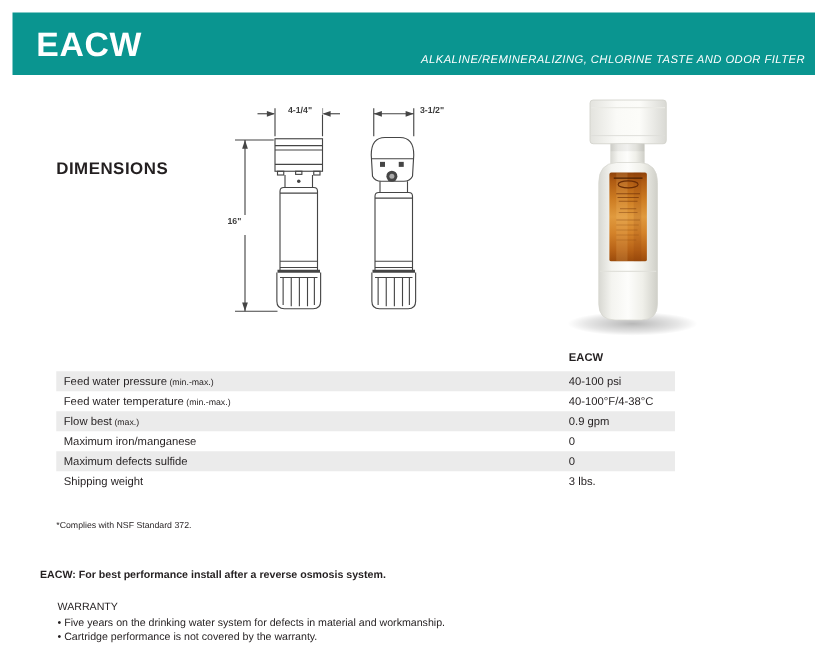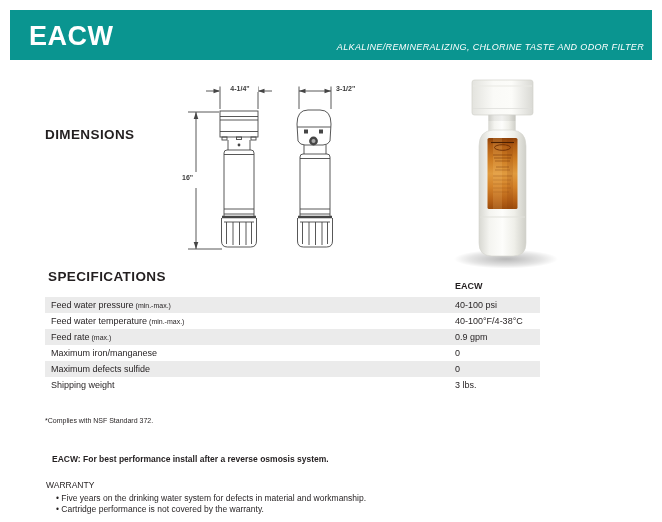--- a/index.html
+++ b/index.html
@@ -28,23 +28,23 @@
   .col-header{position:absolute;left:455px;top:281px;font-size:9px;font-weight:bold;}
   .spec-table{position:absolute;left:45px;top:297px;width:495px;}
   .spec-row{position:relative;height:16px;line-height:16px;}
   .spec-row.shaded{background:#EBEBEB;}
   .spec-label{padding-left:6px;font-size:9px;white-space:nowrap;}
   .spec-note{font-size:7px;margin-left:2px;}
   .spec-value{position:absolute;left:410px;top:0;font-size:9px;white-space:nowrap;}
 
   
   .footnote{position:absolute;left:45px;top:417px;font-size:7px;}
-  .install-note{position:absolute;left:52px;top:454px;font-size:8.5px;font-weight:bold;}
+  .install-note{position:absolute;left:32px;top:454px;font-size:8.5px;font-weight:bold;}
   .warranty-heading{position:absolute;left:46px;top:480px;font-size:8.5px;font-weight:normal;}
-  .warranty-item{position:absolute;left:56px;font-size:8.5px;text-align:right;}
+  .warranty-item{position:absolute;left:46px;font-size:8.5px;text-align:right;}
   #warranty-1{top:493px;}
   #warranty-2{top:504px;}
 </style>
 </head>
 <body>
 
 <div id="page">
 
   <div class="header-band">
     <div class="product-title">EACW</div>
@@ -186,34 +186,33 @@
     <line x1="55" y1="85" x2="70" y2="85" stroke="#6b2d05" stroke-width="0.7" opacity="0.6"></line>
     <line x1="56" y1="91" x2="69" y2="91" stroke="#6b2d05" stroke-width="0.7" opacity="0.55"></line>
     <line x1="55" y1="94" x2="70" y2="94" stroke="#6b2d05" stroke-width="0.6" opacity="0.5"></line>
     <line x1="53" y1="100" x2="72" y2="100" stroke="#6b2d05" stroke-width="0.6" opacity="0.45"></line>
     <line x1="53" y1="104" x2="71" y2="104" stroke="#6b2d05" stroke-width="0.5" opacity="0.4"></line>
     <line x1="53" y1="108" x2="70" y2="108" stroke="#6b2d05" stroke-width="0.5" opacity="0.4"></line>
     <line x1="53" y1="112" x2="71" y2="112" stroke="#6b2d05" stroke-width="0.5" opacity="0.35"></line>
     <line x1="53" y1="116" x2="69" y2="116" stroke="#6b2d05" stroke-width="0.5" opacity="0.35"></line>
   </svg>
 
-  <div class="section-heading" id="specs-heading">SPECIFICATIONS</div>
   <div class="col-header">EACW</div>
 
   <div class="spec-table">
     <div class="spec-row shaded">
       <div class="spec-label"><span>Feed water pressure</span><span class="spec-note">(min.-max.)</span></div>
       <div class="spec-value">40-100 psi</div>
     </div>
     <div class="spec-row">
       <div class="spec-label"><span>Feed water temperature</span><span class="spec-note">(min.-max.)</span></div>
       <div class="spec-value">40-100°F/4-38°C</div>
     </div>
     <div class="spec-row shaded">
-      <div class="spec-label"><span>Feed rate</span><span class="spec-note">(max.)</span></div>
+      <div class="spec-label"><span>Flow best</span><span class="spec-note">(max.)</span></div>
       <div class="spec-value">0.9 gpm</div>
     </div>
     <div class="spec-row">
       <div class="spec-label"><span>Maximum iron/manganese</span><span class="spec-note"></span></div>
       <div class="spec-value">0</div>
     </div>
     <div class="spec-row shaded">
       <div class="spec-label"><span>Maximum defects sulfide</span><span class="spec-note"></span></div>
       <div class="spec-value">0</div>
     </div>

